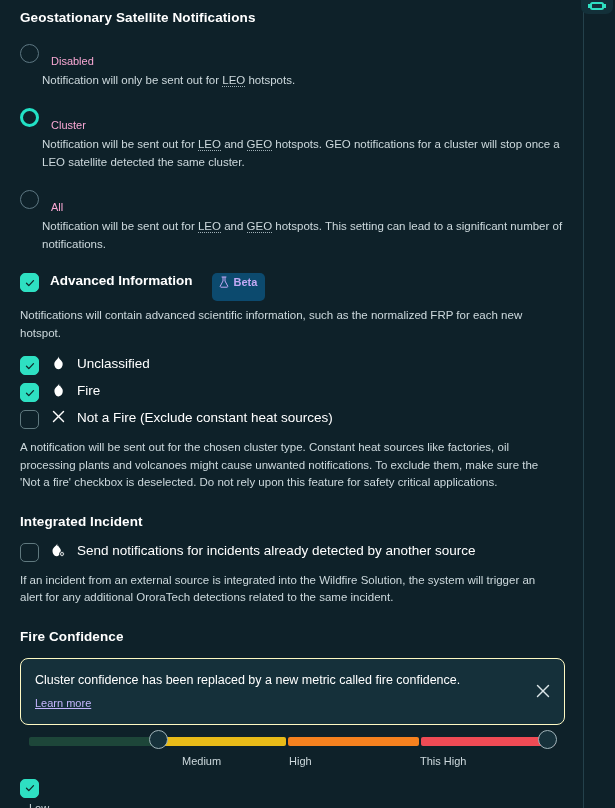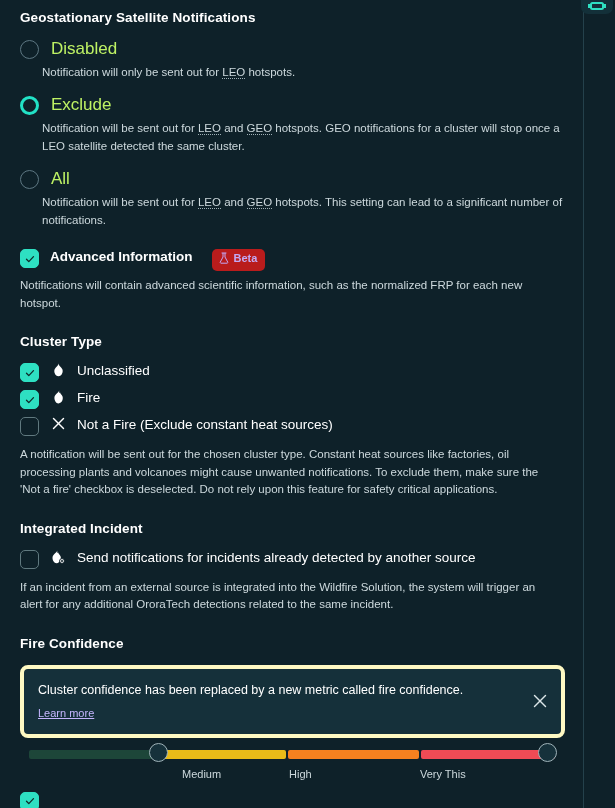--- a/index.html
+++ b/index.html
@@ -75,22 +75,23 @@
     height: 19px;
     border-radius: 50%;
     border: 1.6px solid #5d7782;
     box-sizing: border-box;
     flex: none;
   }
   .radio.selected {
     border: 3px solid #22e2c6;
   }
   .radio-label {
-    font-size: 17px;
-    color: #bef264;
+    font-size: 11px;
+    color: #f9a8d4;
+    margin-top: 16px;
   }
   .desc {
     font-size: 11.5px;
     line-height: 1.52;
     color: #cdd9dd;
     margin: 0 0 14px 22px;
     max-width: 532px;
   }
   .desc.nomargin-left { margin-left: 0; }
   .abbr {
@@ -126,43 +127,43 @@
   .check-label {
     font-size: 13.5px;
     color: #ffffff;
   }
   .check-label.bold { font-weight: bold; }
 
   .badge {
     display: inline-flex;
     align-items: center;
     gap: 5px;
-    background: #b91c1c;
+    background: #0c4a6e;
     color: #c3a9f5;
     border-radius: 5px;
-    padding: 3px 8px 7px 7px;
+    padding: 3px 8px 13px 7px;
     font-size: 11px;
     font-weight: bold;
     margin-left: 8px;
   }
   .badge svg { display:block; }
 
   .icon-slot {
     width: 16px;
     flex: none;
     display:flex;
     align-items:center;
     justify-content:center;
   }
   .icon-slot svg { display:block; }
 
   .banner {
     position: relative;
     background: #15303a;
-    border: 4px solid #fef9c3;
+    border: 1px solid #fef9c3;
     border-radius: 8px;
     padding: 13px 46px 13px 14px;
     margin-top: 10px;
   }
   .banner-text {
     font-size: 12.5px;
     color: #ffffff;
     line-height: 1.35;
     margin-bottom: 4px;
   }
@@ -247,21 +248,21 @@
     <h2 class="section-title">Geostationary Satellite Notifications</h2>
 
     <div class="radio-row">
       <div class="radio"></div>
       <span class="radio-label">Disabled</span>
     </div>
     <p class="desc">Notification will only be sent out for <span class="abbr">LEO</span> hotspots.</p>
 
     <div class="radio-row">
       <div class="radio selected"></div>
-      <span class="radio-label">Exclude</span>
+      <span class="radio-label">Cluster</span>
     </div>
     <p class="desc">Notification will be sent out for <span class="abbr">LEO</span> and <span class="abbr">GEO</span> hotspots. GEO notifications for a cluster will stop once a LEO satellite detected the same cluster.</p>
 
     <div class="radio-row">
       <div class="radio"></div>
       <span class="radio-label">All</span>
     </div>
     <p class="desc">Notification will be sent out for <span class="abbr">LEO</span> and <span class="abbr">GEO</span> hotspots. This setting can lead to a significant number of notifications.</p>
 
     <div class="check-row" style="margin-top:20px;margin-bottom:6px;">
@@ -276,21 +277,20 @@
           <svg width="10" height="12" viewBox="0 0 10 12">
             <path d="M4 1 L4 5 L1.3 10 C1 10.6 1.4 11.2 2 11.2 L8 11.2 C8.6 11.2 9 10.6 8.7 10 L6 5 L6 1" fill="none" stroke="#c3a9f5" stroke-width="1"></path>
             <line x1="3" y1="1" x2="7" y2="1" stroke="#c3a9f5" stroke-width="1" stroke-linecap="round"></line>
           </svg>
         </span>
         <span>Beta</span>
       </span>
     </div>
     <p class="desc nomargin-left">Notifications will contain advanced scientific information, such as the normalized FRP for each new hotspot.</p>
 
-    <h2 class="section-title spaced">Cluster Type</h2>
 
     <div class="check-row">
       <div class="cbox checked">
         <svg width="12" height="12" viewBox="0 0 12 12">
             <path d="M2.5 6.2 L4.8 8.6 L9.5 3.6" fill="none" stroke="#0f2b2a" stroke-width="1.3" stroke-linecap="round" stroke-linejoin="round"></path>
           </svg>
       </div>
       <span class="icon-slot">
         <svg width="11" height="14" viewBox="0 0 11 14">
           <path d="M5.5 0.6 C5.5 3 3 3.8 1.8 6 C0.4 8.6 2.2 13.3 5.5 13.3 C8.8 13.3 10.6 8.6 9.2 6 C8 3.8 5.5 3 5.5 0.6 Z" fill="#ffffff"></path>
@@ -361,21 +361,21 @@
         <div class="seg" style="width:128px;background:#e8bb18;"></div>
         <div class="seg" style="width:131px;background:#f5811f;"></div>
         <div class="seg" style="width:134px;background:#ef4b55;"></div>
       </div>
       <div class="handle" style="left:120px;"></div>
       <div class="handle" style="left:509px;"></div>
       <div class="ticks">
         <span class="tick" style="left:0px;margin-top:47px;">Low</span>
         <span class="tick" style="left:129px;padding-left:24px;">Medium</span>
         <span class="tick" style="left:260px;">High</span>
-        <span class="tick" style="left:391px;">Very This</span>
+        <span class="tick" style="left:391px;">This High</span>
       </div>
     </div>
 
     <div class="check-row" style="margin-top:2px;flex-direction:column;">
       <div class="cbox checked">
         <svg width="12" height="12" viewBox="0 0 12 12">
             <path d="M2.5 6.2 L4.8 8.6 L9.5 3.6" fill="none" stroke="#0f2b2a" stroke-width="1.3" stroke-linecap="round" stroke-linejoin="round"></path>
           </svg>
       </div>
       <span class="check-label">Show incidents with Insufficient Data</span>

